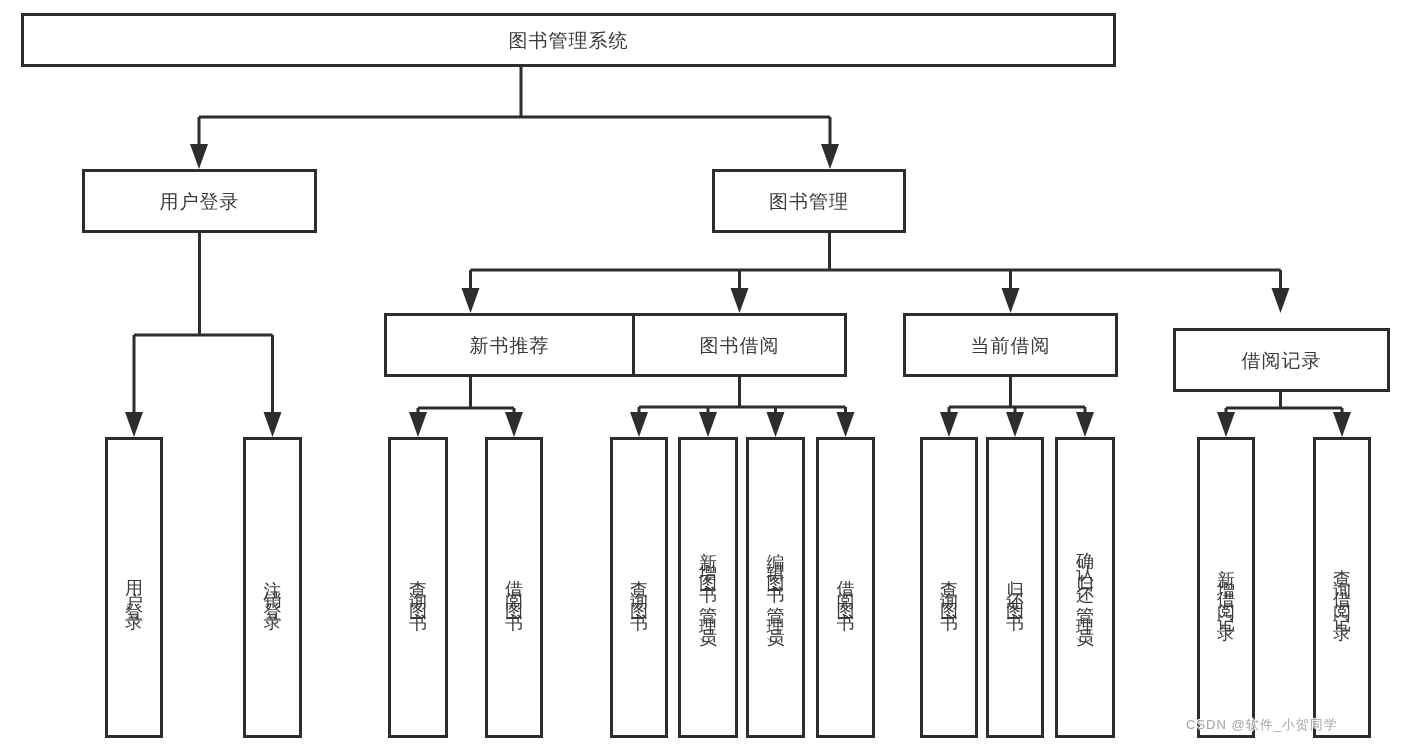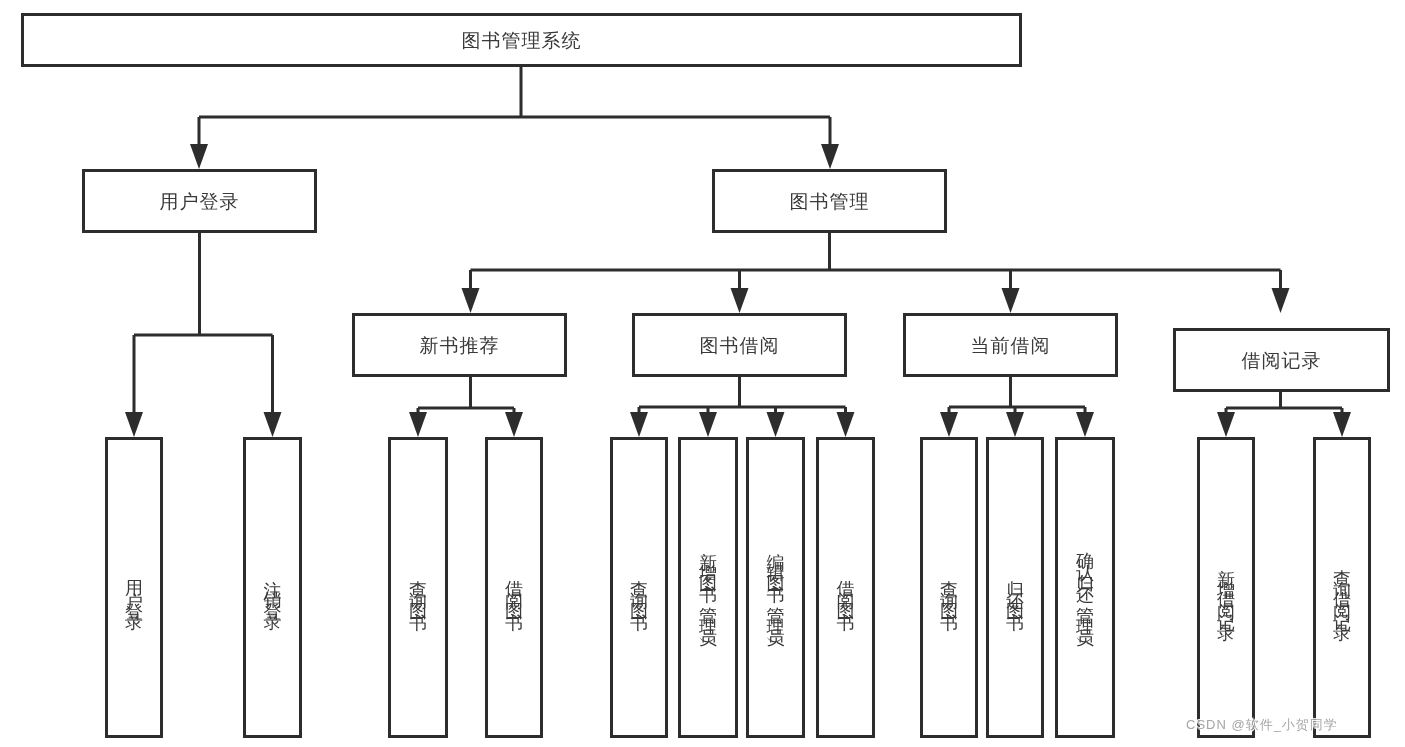--- a/index.html
+++ b/index.html
@@ -86,32 +86,32 @@
     <path d="M1010.5 377 V407 M949 407 H1085 M949 407 V414 M1015 407 V414 M1085 407 V414"></path>
     <polygon points="940,412 958,412 949,437"></polygon>
     <polygon points="1006,412 1024,412 1015,437"></polygon>
     <polygon points="1076,412 1094,412 1085,437"></polygon>
 
     <path d="M1280.5 377 V408 M1226 408 H1342 M1226 408 V414 M1342 408 V414"></path>
     <polygon points="1217,412 1235,412 1226,437"></polygon>
     <polygon points="1333,412 1351,412 1342,437"></polygon>
   </svg>
 
-  <div class="node h" style="left:21px;top:13px;width:1001px;height:54px">
+  <div class="node h" style="left:21px;top:13px;width:1095px;height:54px">
     <span class="lbl">图书管理系统</span>
   </div>
 
   <div class="node h" style="left:82px;top:169px;width:235px;height:64px">
     <span class="lbl">用户登录</span>
   </div>
-  <div class="node h" style="left:712px;top:169px;width:235px;height:64px">
+  <div class="node h" style="left:712px;top:169px;width:194px;height:64px">
     <span class="lbl">图书管理</span>
   </div>
 
-  <div class="node h" style="left:352px;top:313px;width:215px;height:64px">
+  <div class="node h" style="left:384px;top:313px;width:251px;height:64px">
     <span class="lbl">新书推荐</span>
   </div>
   <div class="node h" style="left:903px;top:313px;width:215px;height:64px">
     <span class="lbl">当前借阅</span>
   </div>
   <div class="node h" style="left:632px;top:313px;width:215px;height:64px">
     <span class="lbl">图书借阅</span>
   </div>
   <div class="node h" style="left:1173px;top:328px;width:217px;height:64px">
     <span class="lbl">借阅记录</span>

